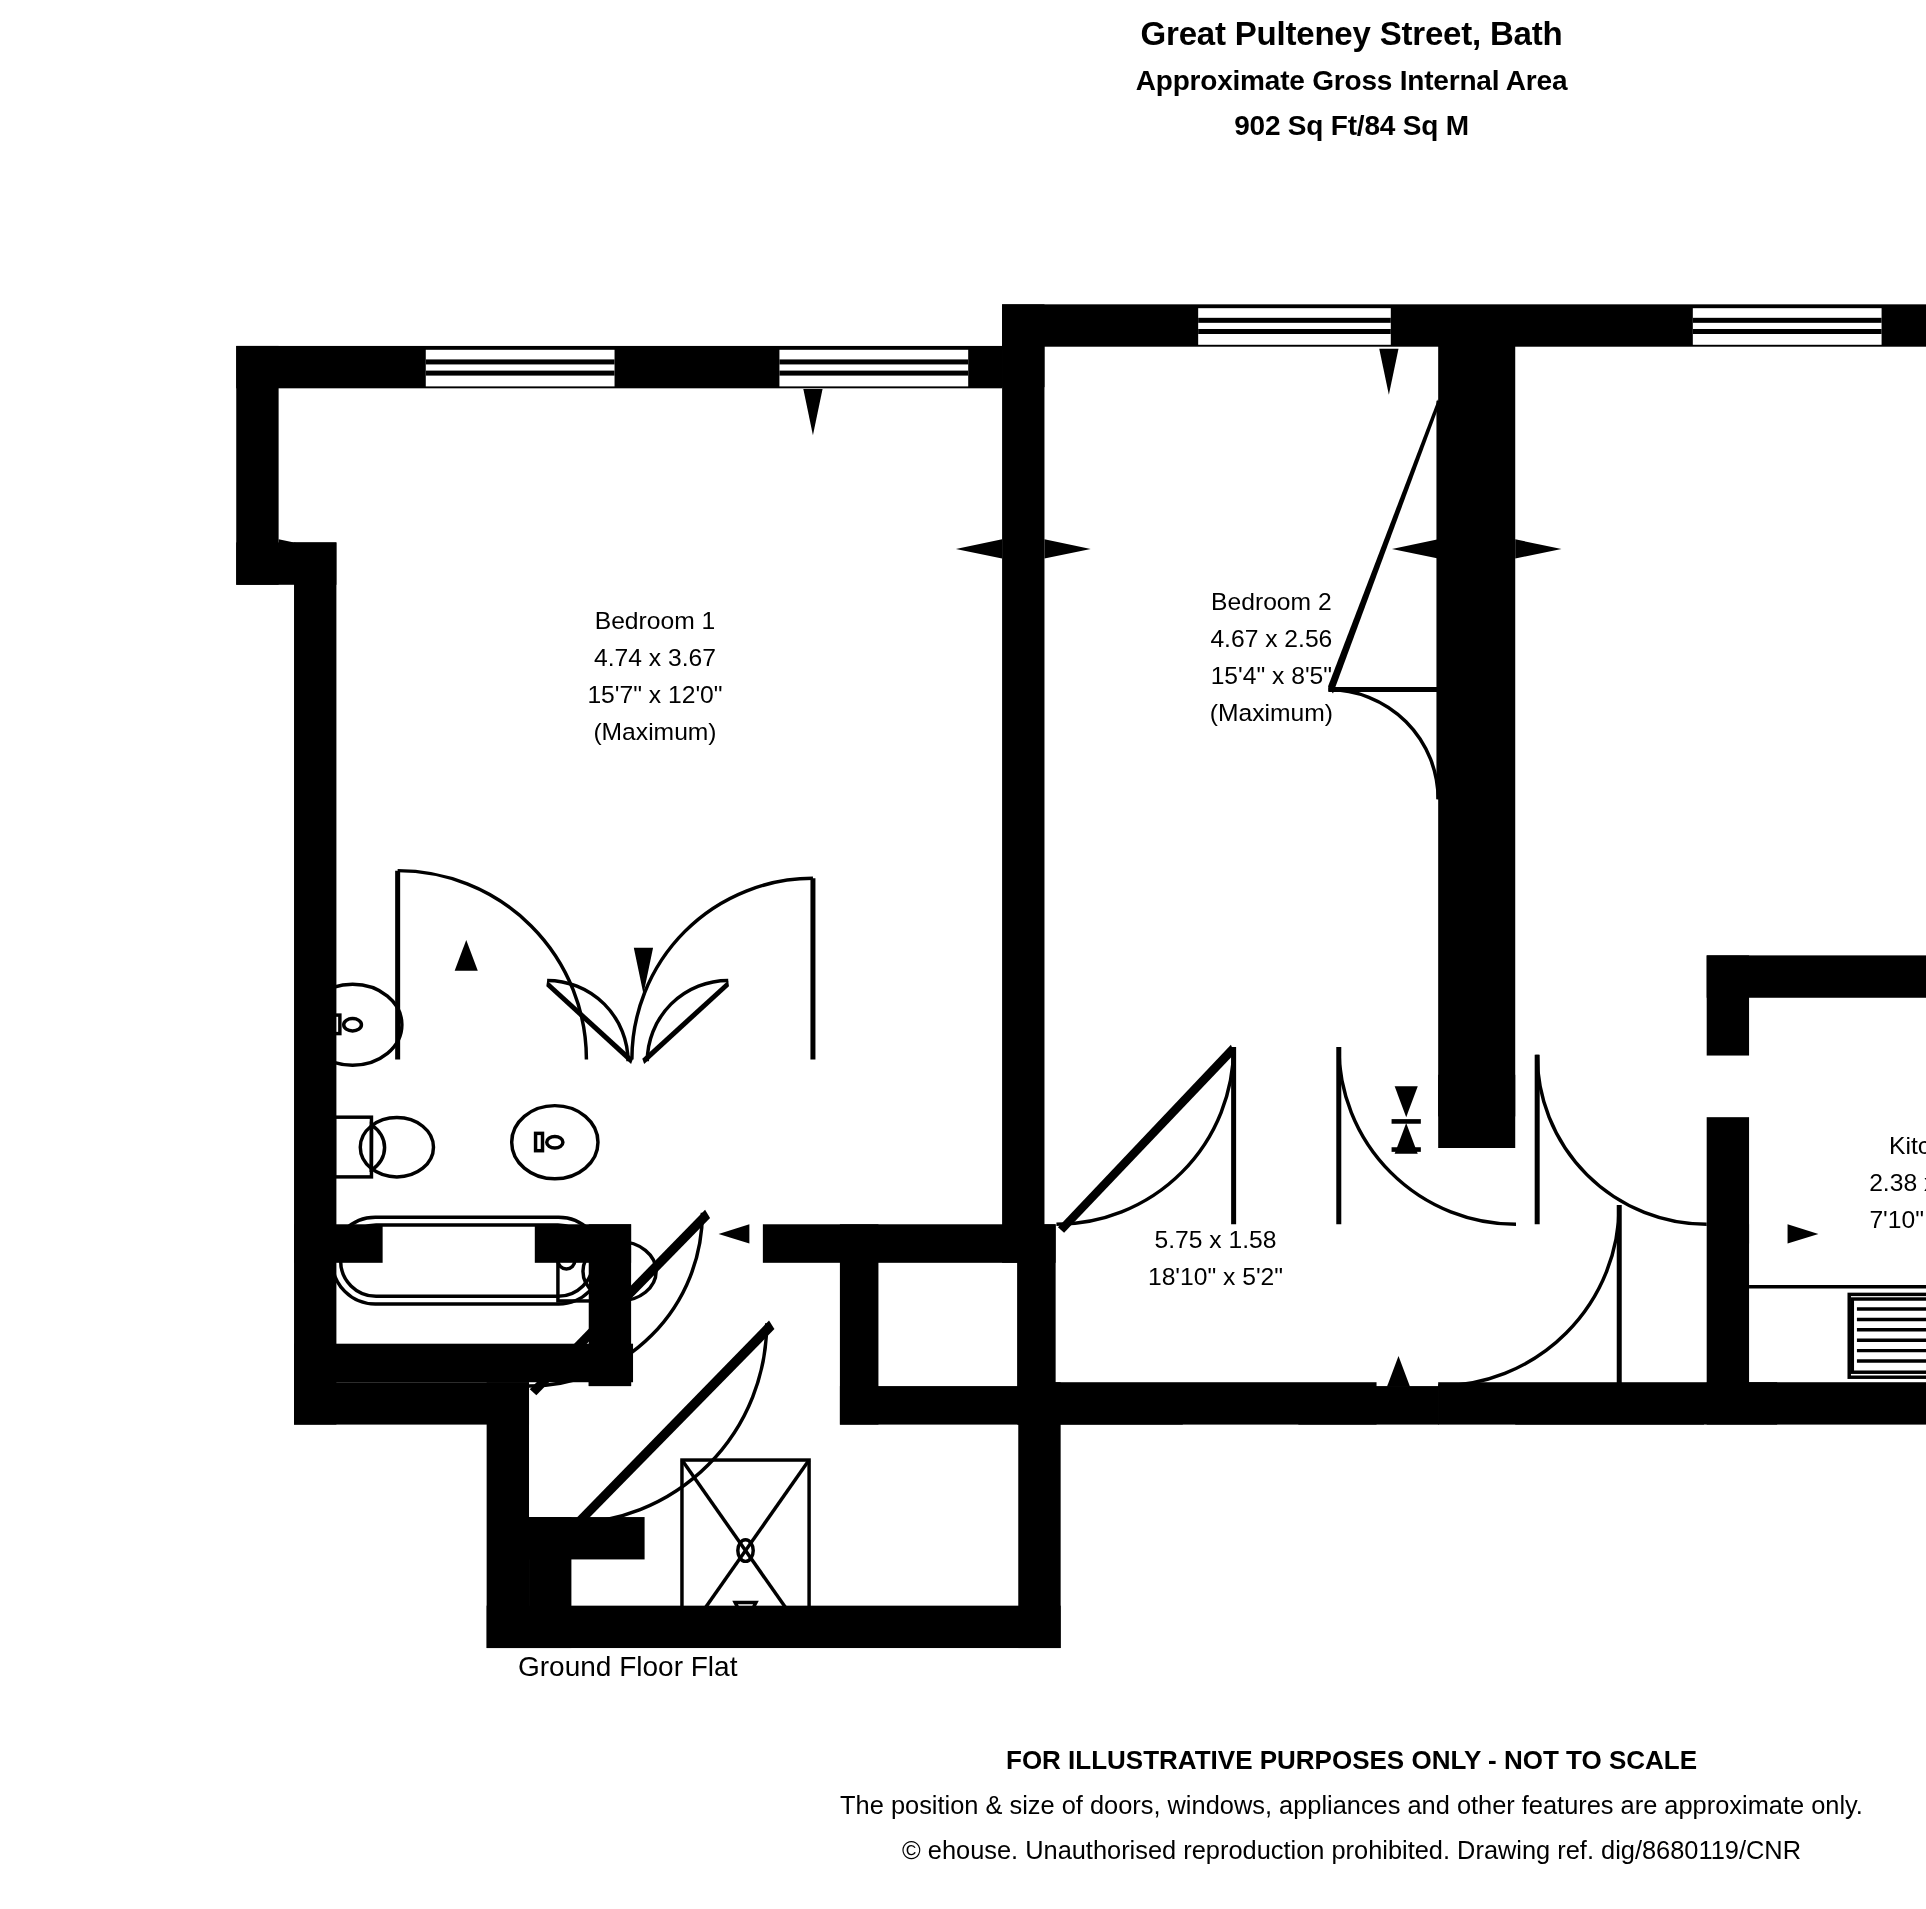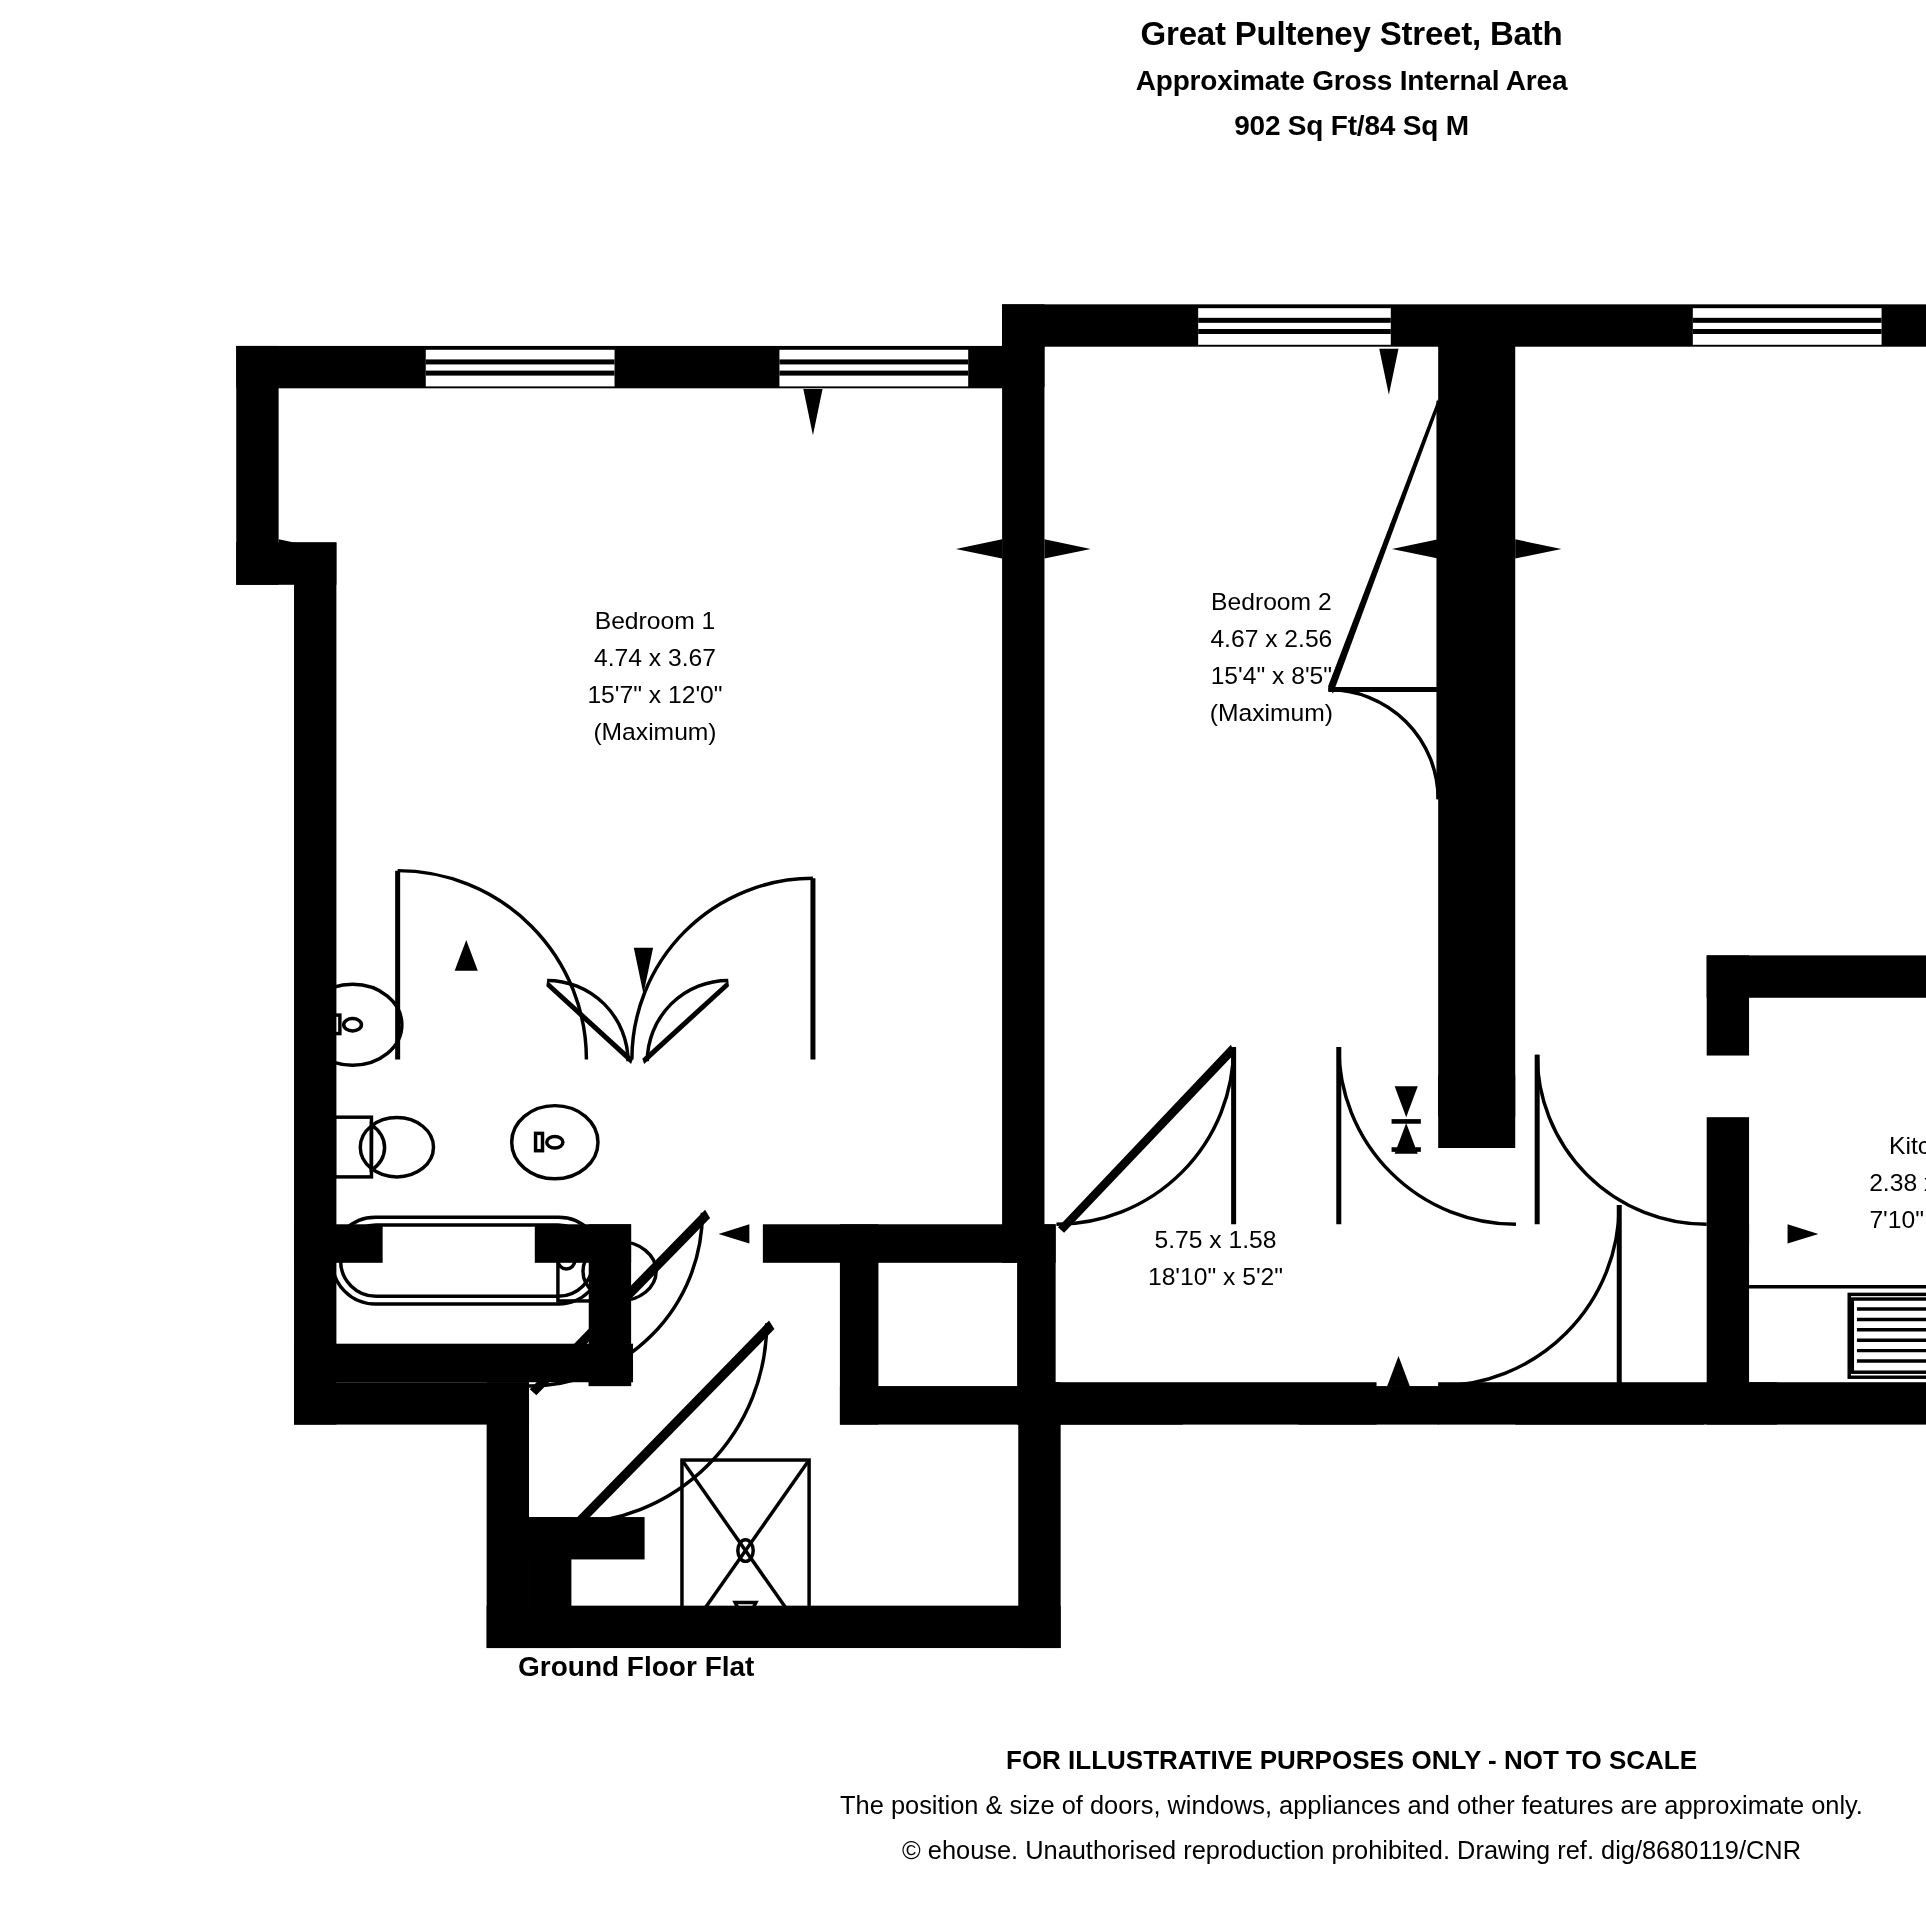--- a/index.html
+++ b/index.html
@@ -54,21 +54,21 @@
     left: 0;
     width: 2703px;
     text-align: center;
     font-family: "Liberation Sans", sans-serif;
   }
   #floor-label {
     position: absolute;
     left: 518px;
     top: 1651px;
     font-size: 28px;
-    font-weight: bold;
+    font-weight: normal;
   }
   #disclaimer-1 { top: 1745px; font-size: 26px; font-weight: bold; }
   #disclaimer-2 { top: 1791px; font-size: 25.4px; }
   #disclaimer-3 { top: 1836px; font-size: 25.4px; }
 </style>
 </head>
 <body>
 
 <div id="sheet">
 

